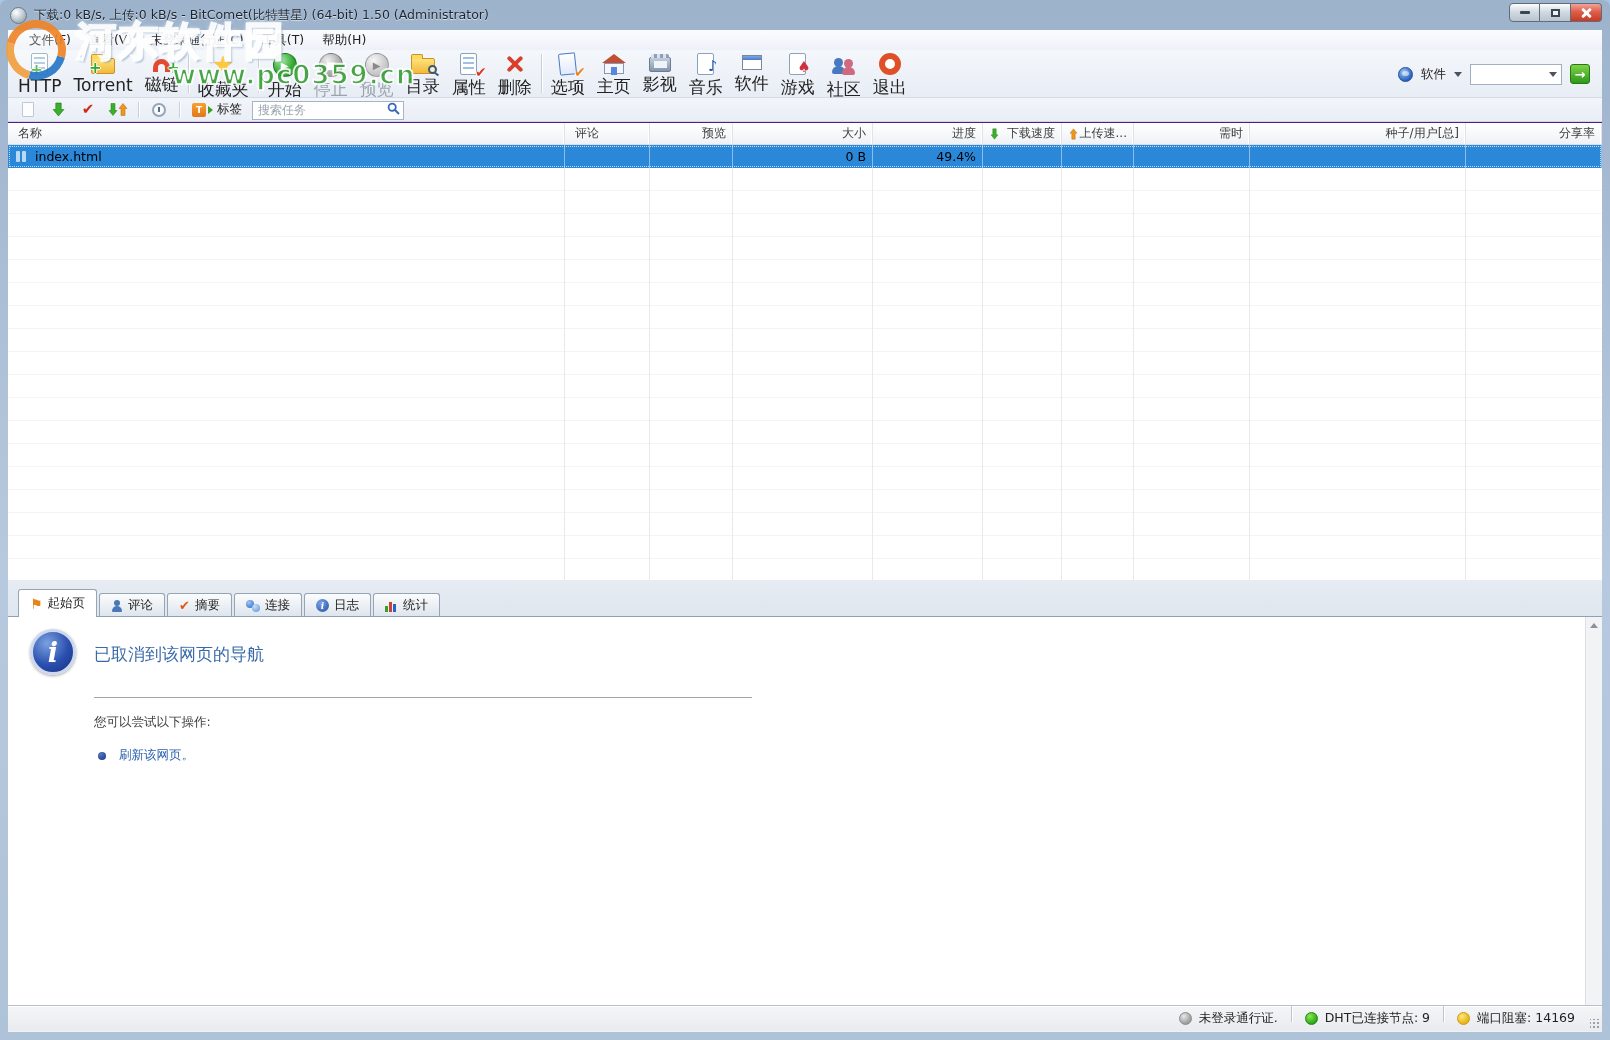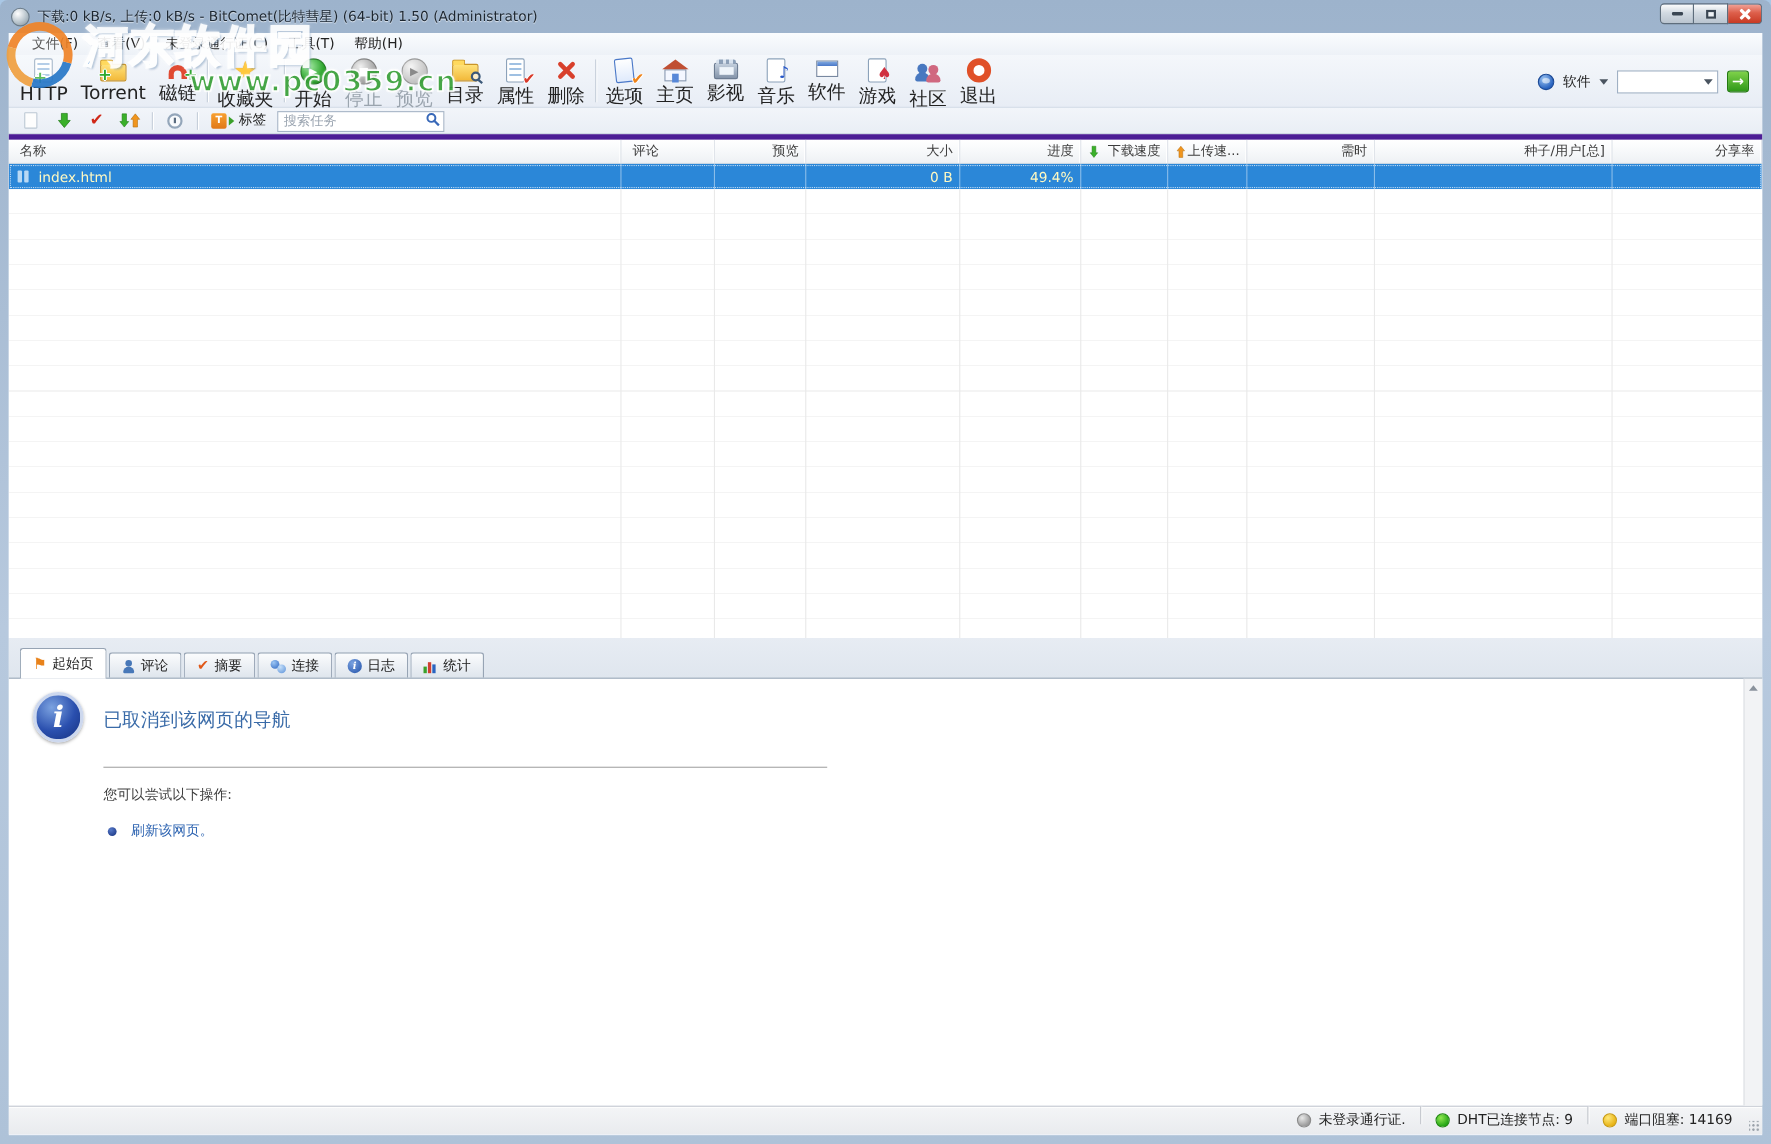--- a/index.html
+++ b/index.html
@@ -90,30 +90,30 @@
   .clock:after { content:""; position:absolute; left:4px; top:2px; width:2px; height:5px; background:#5a6c80; }
   .tagbox { display:flex; align-items:center; gap:4px; padding:0 4px; }
   .tag-ic { width:14px; height:14px; border-radius:2px; background:linear-gradient(#f8a030,#e07818); color:#fff; font-size:9px; font-weight:bold; display:flex; align-items:center; justify-content:center; }
   .tag-arrow { width:0; height:0; border-top:4px solid transparent; border-bottom:4px solid transparent; border-left:5px solid #3aa02a; margin-left:-2px; }
   .t2-label { font-size:12.5px; color:#222; }
   .searchbox { position:relative; margin-left:0; }
   .searchbox input { width:152px; height:19px; border:1px solid #a6b4c6; font-size:12px; padding:0 22px 0 5px; color:#333; background:#fff; }
   .searchbox input::placeholder { color:#9aa4b0; }
   .mag-ic { position:absolute; right:4px; top:3px; }
   
-  .tablewrap { height:458px; background:#fff; position:relative; overflow:hidden; border-top:5px solid #4c1d95; }
+  .tablewrap { height:458px; background:#fff; position:relative; overflow:hidden; border-top:1px solid #4c1d95; }
   .thead { display:flex; height:22px; background:linear-gradient(#ffffff,#f6f8fa 55%,#eef1f4); border-bottom:1px solid #d8dde4; }
   .th { font-size:12px; color:#3c3c3c; display:flex; align-items:center; border-right:1px solid #e0e4ea; box-shadow:inset -1px 0 0 #fff; padding:0 6px; }
   .th.left { justify-content:flex-start; padding-left:10px; }
   .th.right { justify-content:flex-end; }
   .th.iconed { justify-content:space-between; }
   .c0{width:557px}.c1{width:85px}.c2{width:83px}.c3{width:140px}.c4{width:110px}
   .c5{width:79px}.c6{width:72px}.c7{width:116px}.c8{width:216px}.c9{flex:1}
   .trow { display:flex; height:23px; background:#2b87d8; outline:1px dotted rgba(255,255,255,.7); outline-offset:-2px; }
-  .td { font-size:12.5px; color:#fef9c3; display:flex; align-items:center; border-right:1px solid rgba(255,255,255,.45); padding:0 6px; }
+  .td { font-size:12.5px; color:#000000; display:flex; align-items:center; border-right:1px solid rgba(255,255,255,.45); padding:0 6px; }
   .td.left { justify-content:flex-start; padding-left:8px; }
   .td.right { justify-content:flex-end; }
   .task-ic { width:12px; height:11px; position:relative; margin-right:7px; }
   .task-ic:before,.task-ic:after { content:""; position:absolute; top:0; width:4px; height:11px; background:#b9d9f4; border-radius:1px; }
   .task-ic:before{left:0}.task-ic:after{left:6px}
   .grid-empty { position:absolute; left:0; right:0; top:45px; bottom:0;
       background:repeating-linear-gradient(to bottom,#fff 0 22px,#f4f4f4 22px 23px); }
   .vline { position:absolute; top:0; bottom:0; width:1px; background:#e9e9e9; }
   
   .tabstrip { height:37px; background:linear-gradient(#e7ecf3,#dfe6ee); display:flex; align-items:flex-end; padding-left:10px; position:relative; }

